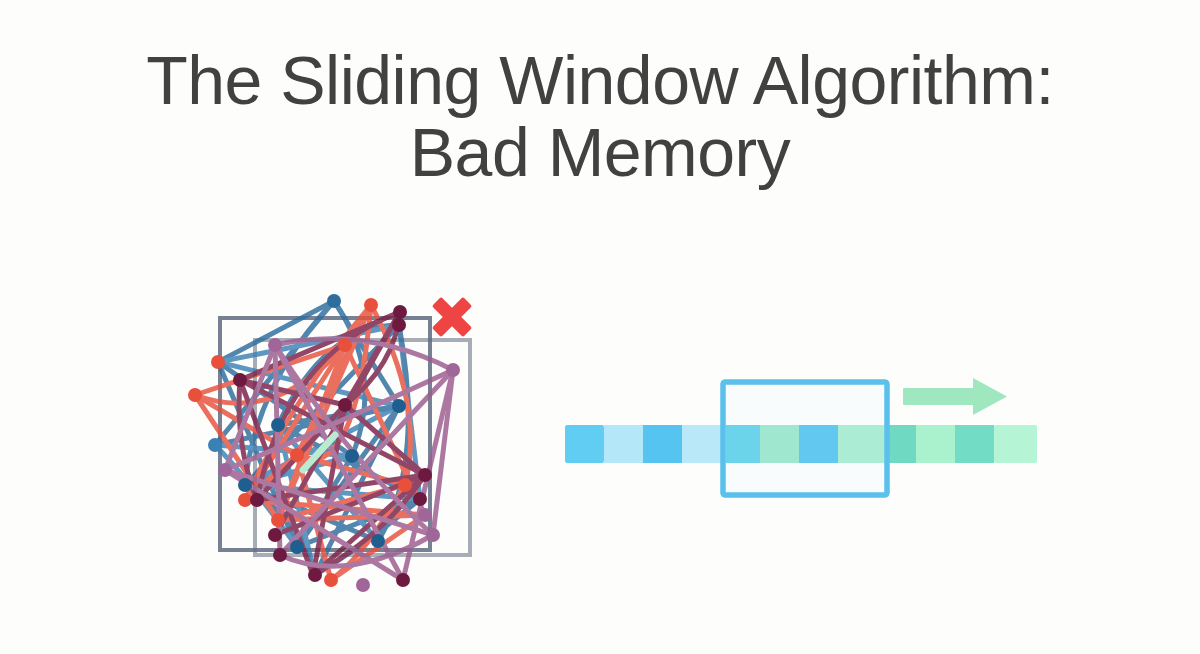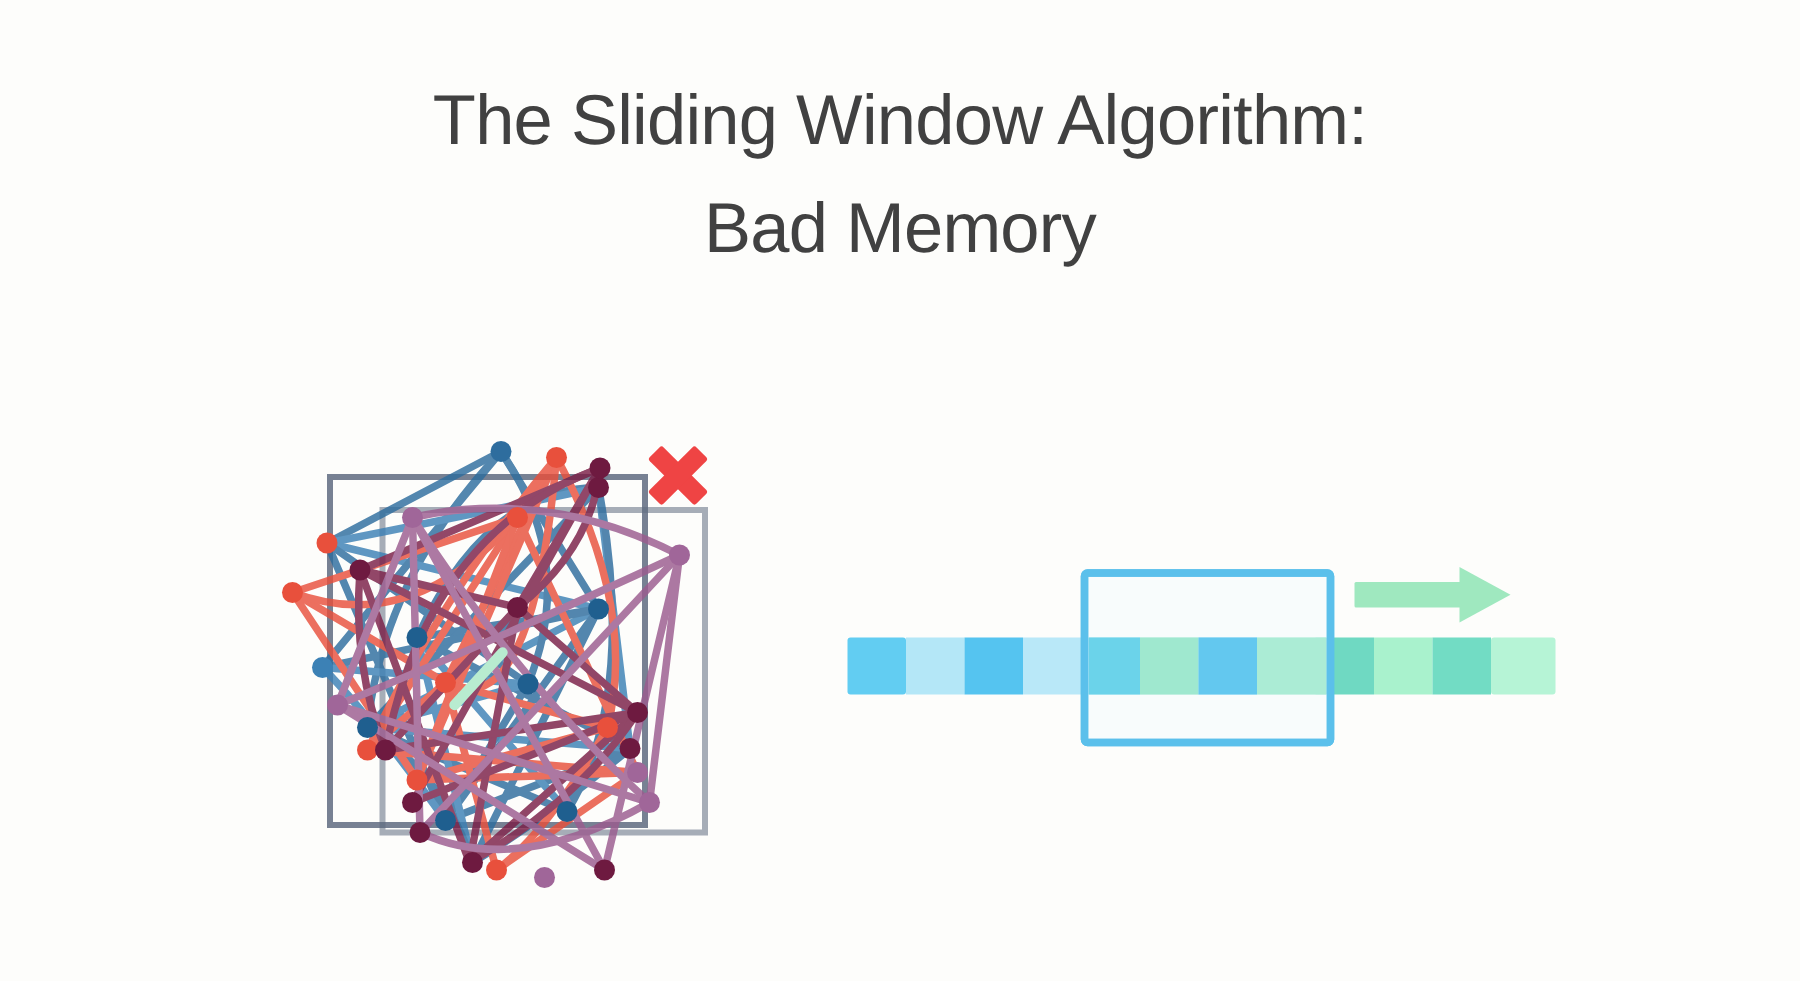--- a/index.html
+++ b/index.html
@@ -21,21 +21,21 @@
   }
 
   
   #title-block {
     position: absolute;
     top: 44px;
     left: 0;
     width: 1200px;
     text-align: center;
     color: #414141;
-    font-size: 47px;
+    font-size: 68px;
     line-height: 72px;
     font-weight: 400;
     letter-spacing: -0.5px;
     white-space: nowrap;
   }
   #title-block .tline { display: block; }
   .big-o {
     color: #e8524a;
   }
   .big-o sup {

